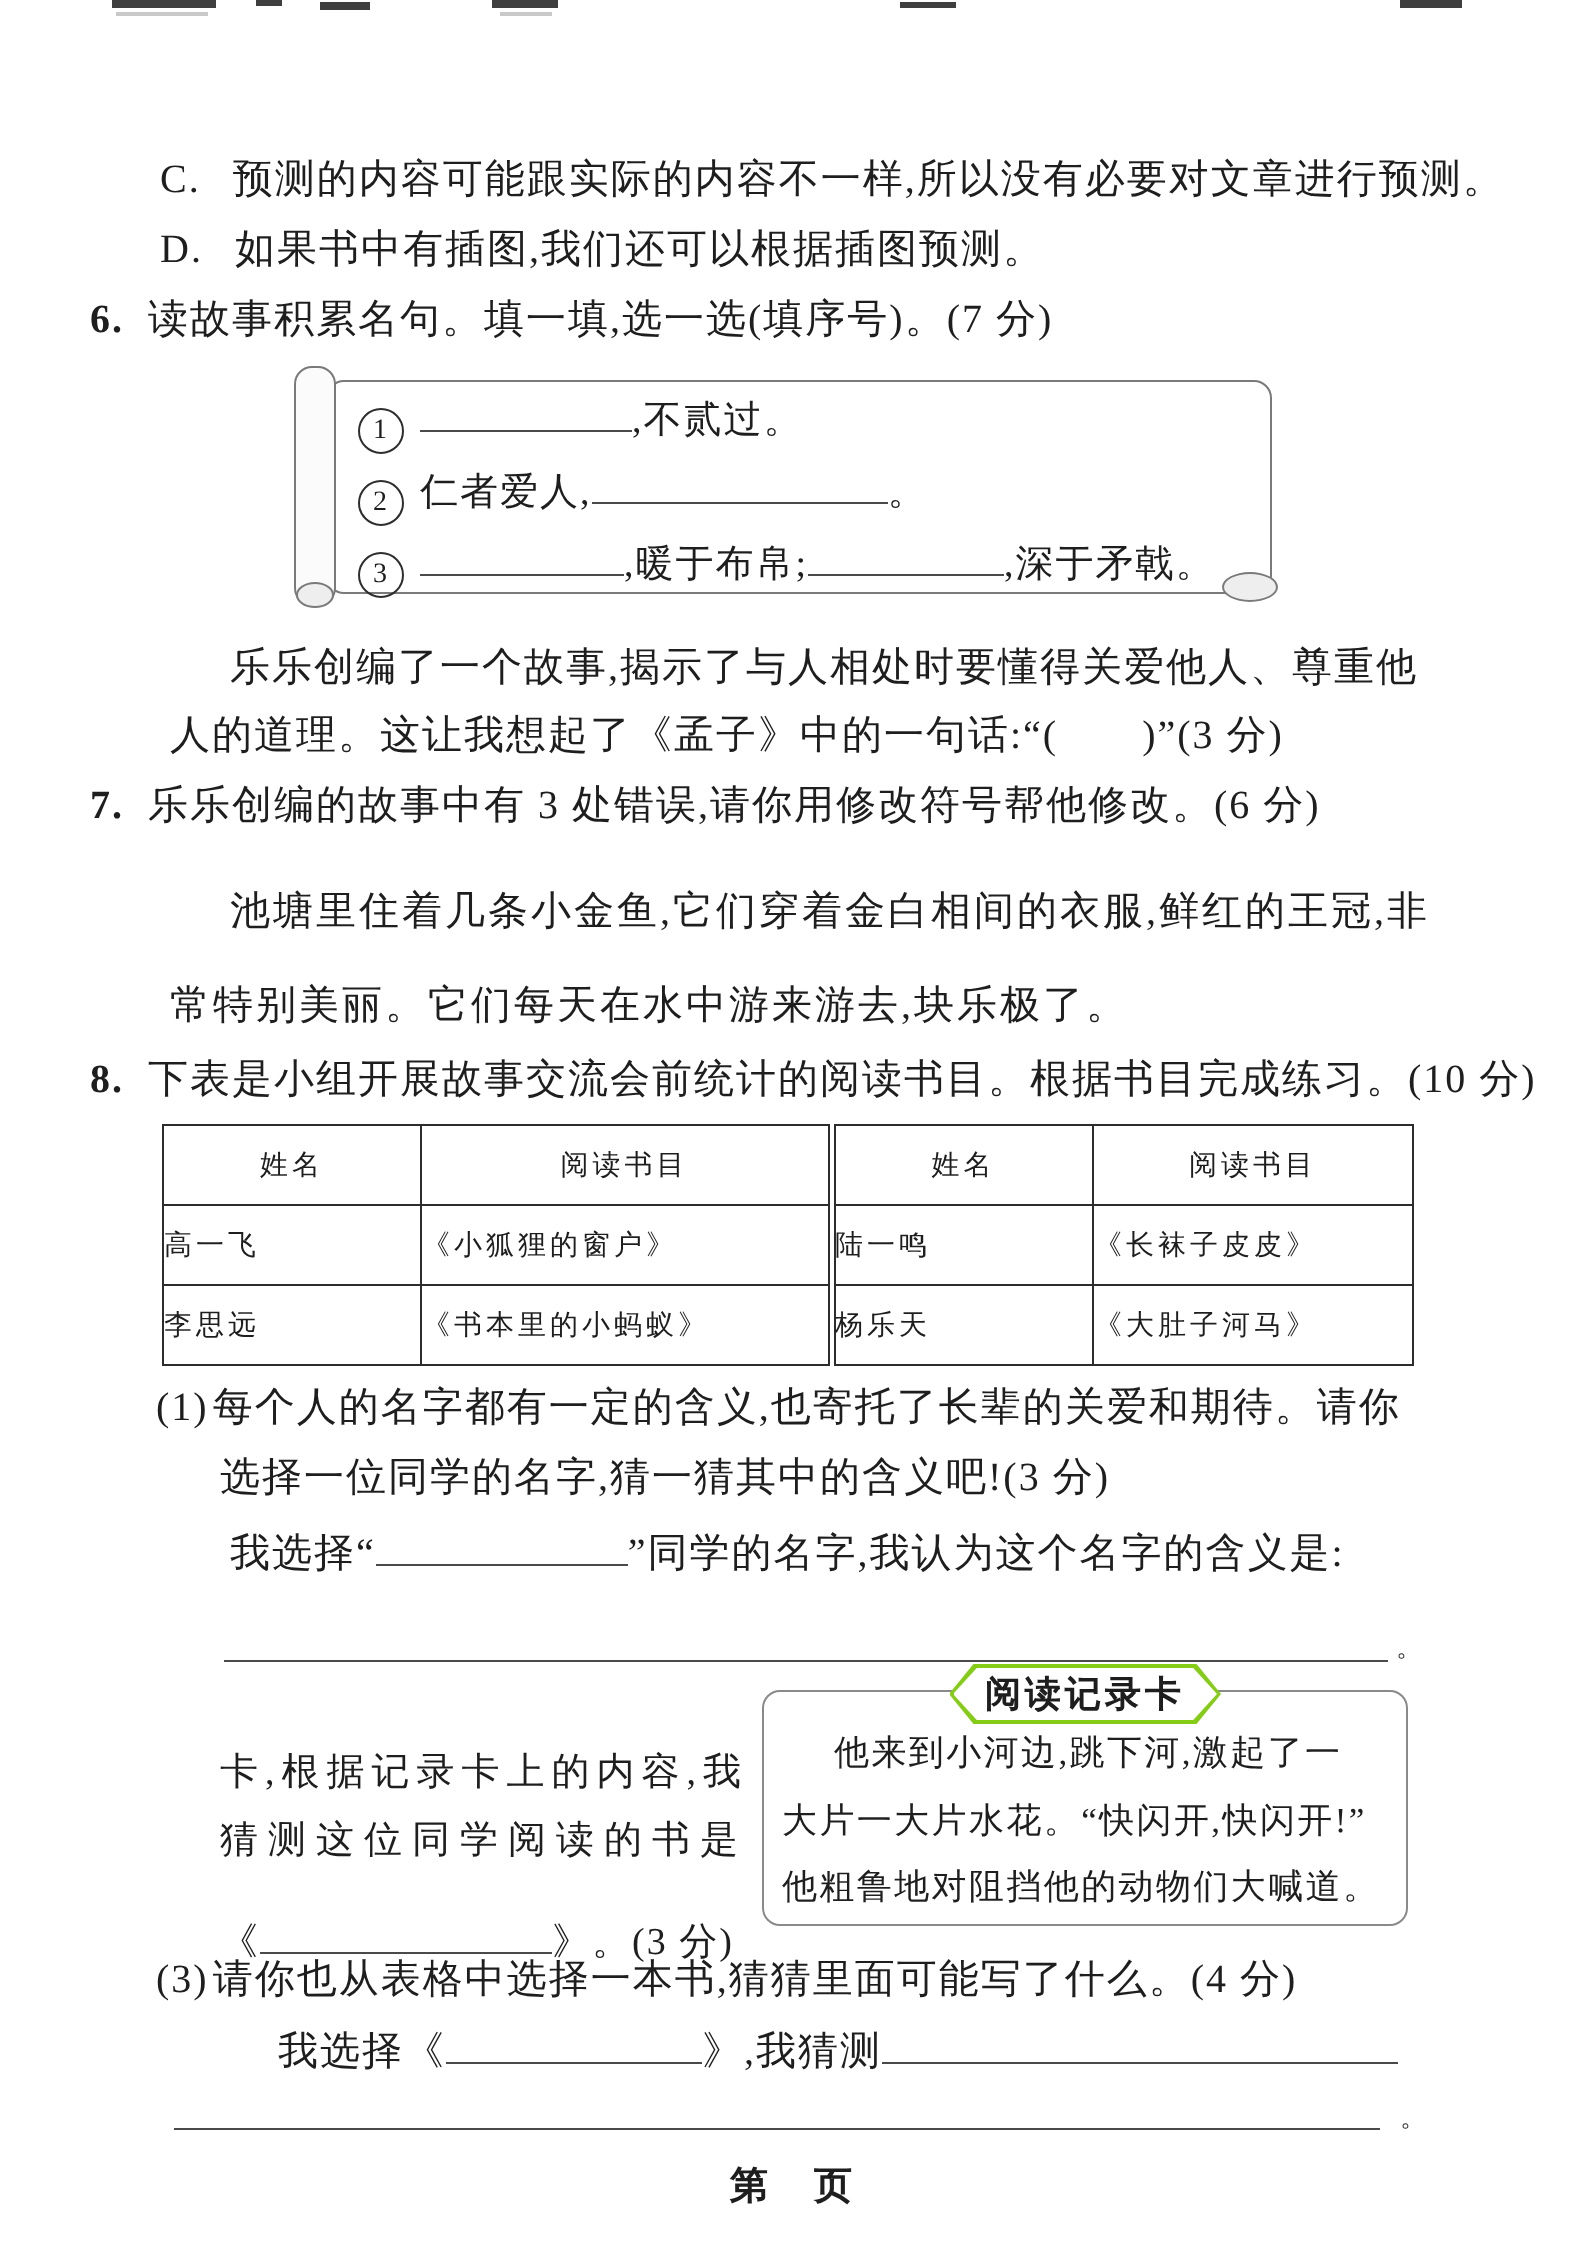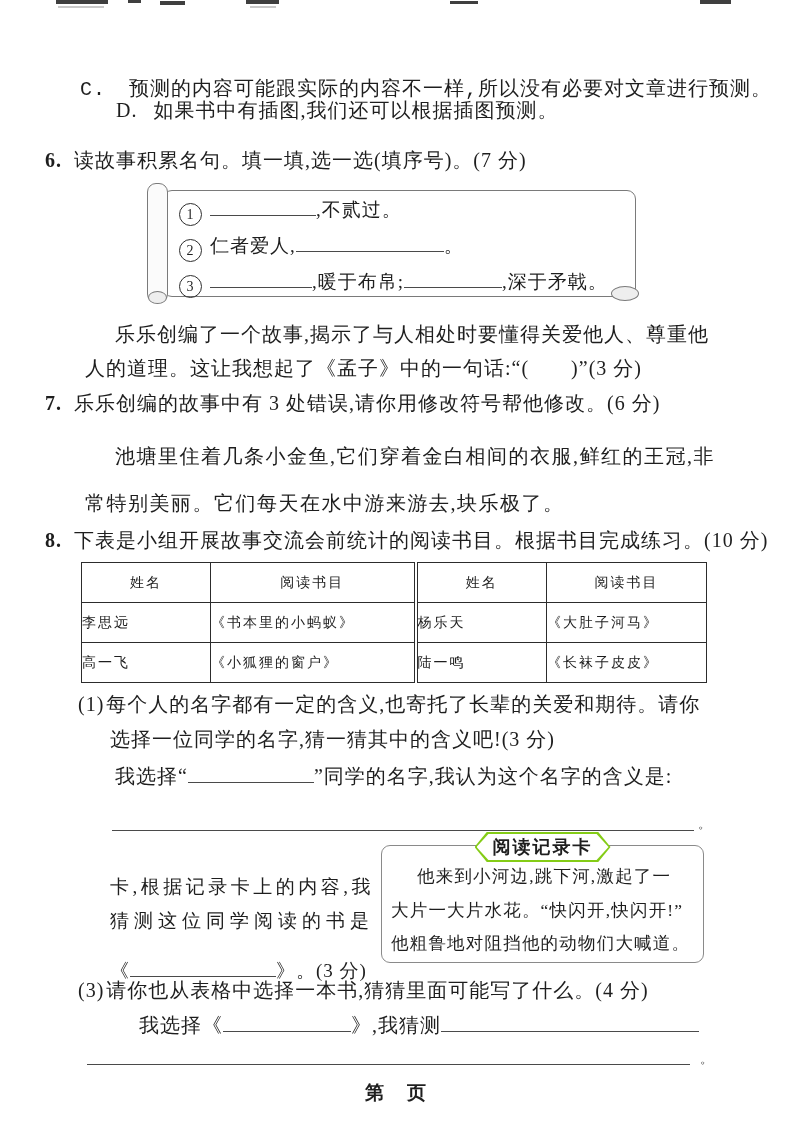--- a/index.html
+++ b/index.html
@@ -54,25 +54,25 @@
 
   <div class="frag" style="left:56px;top:0;width:52px;height:4px;"></div>
   <div class="frag" style="left:128px;top:0;width:13px;height:3px;"></div>
   <div class="frag" style="left:160px;top:1px;width:25px;height:4px;"></div>
   <div class="frag" style="left:246px;top:0;width:33px;height:4px;"></div>
   <div class="frag" style="left:450px;top:1px;width:28px;height:3px;"></div>
   <div class="frag" style="left:700px;top:0;width:31px;height:4px;"></div>
   <div class="frag light" style="left:58px;top:6px;width:46px;height:2px;"></div>
   <div class="frag light" style="left:250px;top:6px;width:26px;height:2px;"></div>
 
-  <div class="abs line" style="left:80px;top:78px;font-family:Liberation Mono, monospace;">
+  <div class="abs line" style="left:80px;top:78px;">
     <span>C.</span>
     <span style="margin-left:10px;">预测的内容可能跟实际的内容不一样,所以没有必要对文章进行预测。</span>
   </div>
-  <div class="abs line" style="left:80px;top:98px;margin-left:36px;">
+  <div class="abs line" style="left:80px;top:113px;">
     <span>D.</span>
     <span style="margin-left:10px;">如果书中有插图,我们还可以根据插图预测。</span>
   </div>
 
   <div class="abs line" style="left:45px;top:148px;">
     <span class="qnum">6.</span><span>读故事积累名句。填一填,选一选(填序号)。(7 分)</span>
   </div>
 
   <div class="abs" style="left:147px;top:183px;width:494px;height:126px;">
     <div class="scroll-body" style="left:16px;top:7px;width:471px;height:105px;"></div>
@@ -113,30 +113,30 @@
           <col style="width:160px;">
         </colgroup>
       <tbody>
           <tr>
         <th>姓名</th>
         <th>阅读书目</th>
         <th class="dbl">姓名</th>
         <th>阅读书目</th>
       </tr>
       <tr>
+        <td>高一飞</td>
+        <td>《小狐狸的窗户》</td>
+        <td class="dbl">陆一鸣</td>
+        <td>《长袜子皮皮》</td>
+      </tr>
+      <tr>
         <td>李思远</td>
         <td>《书本里的小蚂蚁》</td>
         <td class="dbl">杨乐天</td>
         <td>《大肚子河马》</td>
-      </tr>
-      <tr>
-        <td>高一飞</td>
-        <td>《小狐狸的窗户》</td>
-        <td class="dbl">陆一鸣</td>
-        <td>《长袜子皮皮》</td>
       </tr>
     </tbody>
       </table>
   </div>
 
   <div class="abs line" style="left:78px;top:692px;">
     <span class="sublabel">(1)</span><span>每个人的名字都有一定的含义,也寄托了长辈的关爱和期待。请你</span>
   </div>
   <div class="abs line" style="left:110px;top:727px;text-align:right;">选择一位同学的名字,猜一猜其中的含义吧!(3 分)</div>
   <div class="abs line" style="left:115px;top:763px;">

